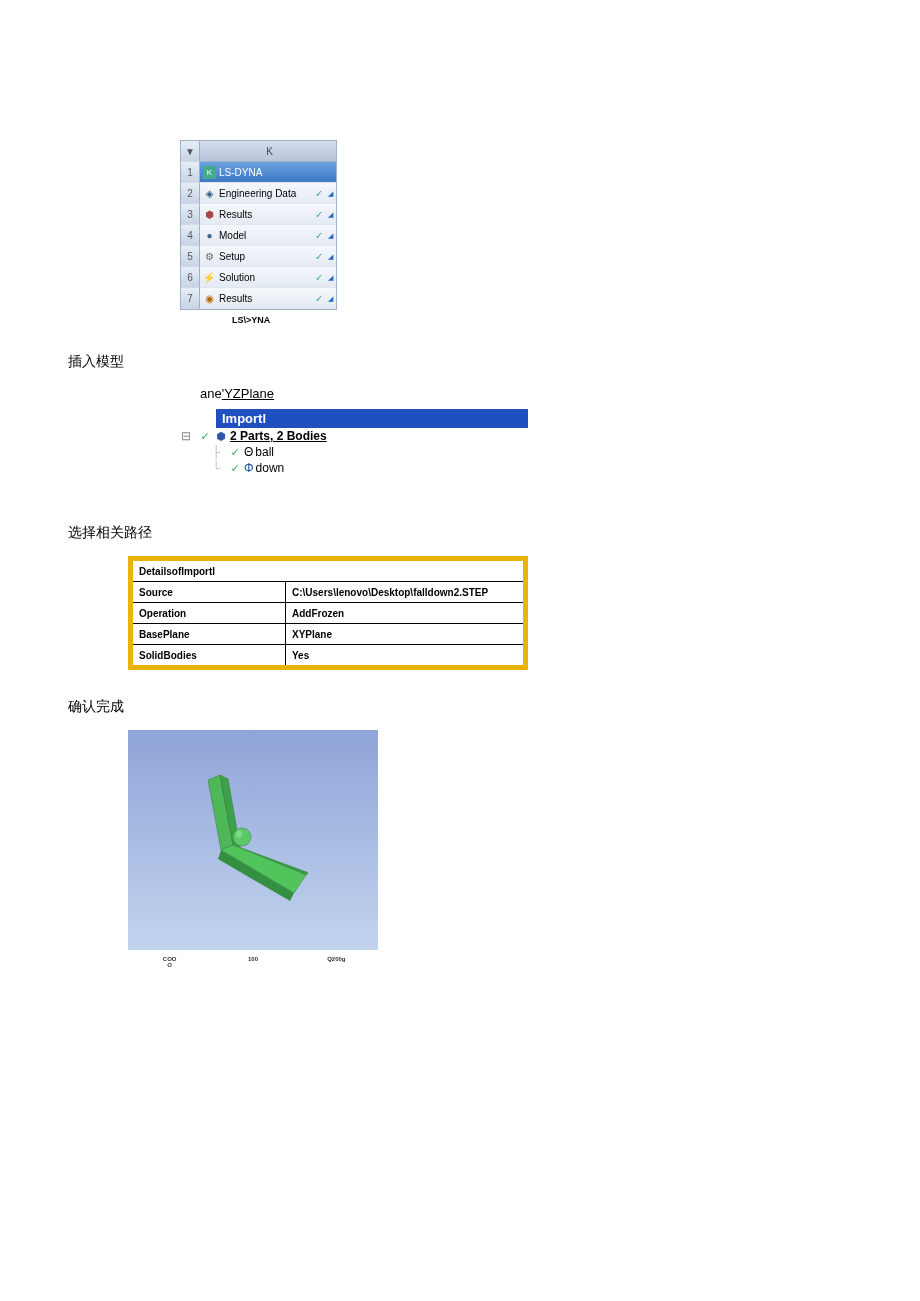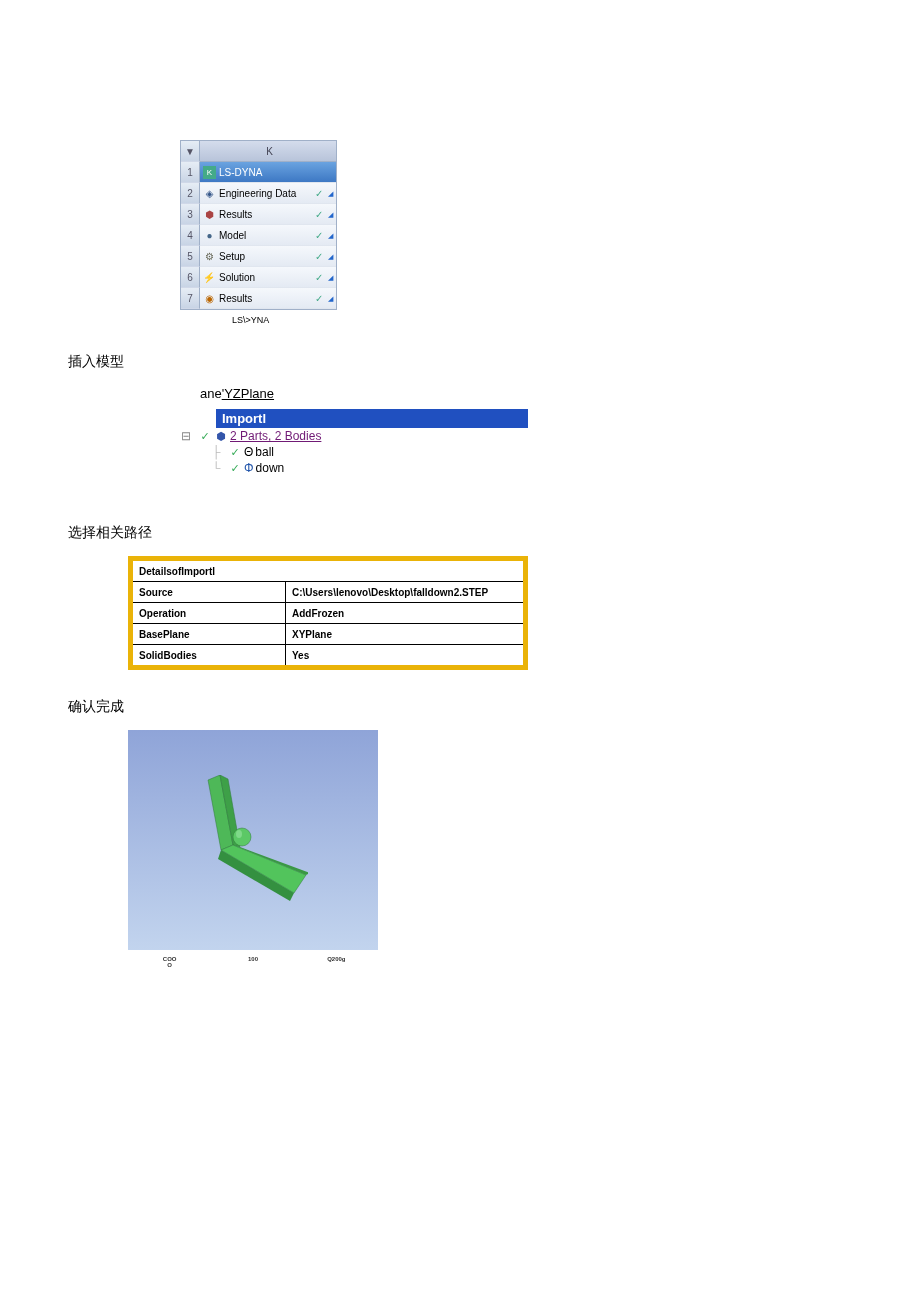--- a/index.html
+++ b/index.html
@@ -6,31 +6,31 @@
 .page{width:920px;margin:0 auto;padding:140px 0 200px 0;box-sizing:border-box}
 .sys-table{margin-left:180px;width:155px;border:1px solid #a0b0c8}
 .sys-row{display:flex;height:21px;line-height:21px;font-size:10px}
 .sys-num{width:18px;text-align:center;background:linear-gradient(#e6edf5,#c8d4e5);border-right:1px solid #a0b0c8;border-bottom:1px solid #d0d8e8;color:#556}
 .sys-cell{flex:1;display:flex;align-items:center;padding-left:3px;gap:3px;border-bottom:1px solid #e0e6ef;background:linear-gradient(#f5f8fc,#e4eaf3)}
 .sys-cell.hdr{background:linear-gradient(#d4dcec,#b8c4da);color:#445;justify-content:center;border-bottom:1px solid #a0b0c8}
 .sys-cell.sel{background:linear-gradient(#6aa3e0,#3d78c4);color:#fff}
 .sys-tick{width:10px;color:#4a8;font-size:10px}
 .sys-tri{width:8px;color:#26c;font-size:7px}
 .ic{width:13px;height:13px;display:inline-flex;align-items:center;justify-content:center;font-size:10px}
-.sys-caption{font-size:9px;font-weight:normal;margin:5px 0 0 232px}
+.sys-caption{font-size:9px;font-weight:bold;margin:5px 0 0 232px}
 .h2{font-size:14px;margin:28px 0 14px 68px;font-family:Liberation Sans, sans-serif}
 .tree-text{margin-left:184px;font-size:13px;line-height:1.4}
 .tree-link{text-decoration:underline}
 .tree-box{margin:6px 0 0 176px;width:355px}
 .tree-sel{background:#2050c0;color:#fff;font-weight:bold;padding:2px 6px;display:inline-block;margin-left:40px;width:300px;font-size:13px}
 .tree-row{display:flex;align-items:center;gap:2px;padding:1px 0;font-size:12px}
 .tree-connector{width:20px;color:#888;font-size:12px;text-align:center}
 .tree-child{margin-left:30px}
 .tree-icon{width:14px;height:14px;display:inline-flex;align-items:center;justify-content:center;font-size:11px}
-.parts-link{color:#701a75;text-decoration:underline;font-weight:normal}
+.parts-link{color:#000000;text-decoration:underline;font-weight:bold}
 .details-table{margin:0 0 0 128px;width:400px;border:5px solid #eab308;border-collapse:collapse;font-size:10px;font-weight:bold}
 .details-table td{border:1px solid #000;padding:3px 6px;height:14px}
 .details-table .dt-hdr td{border-bottom:1px dashed #333}
 .details-table td:first-child{width:140px}
 .viewport{margin:0 0 0 128px;width:250px;height:220px;background:linear-gradient(#8fa4d8,#c2d4ee);position:relative;overflow:hidden}
 .ramp{position:absolute;left:70px;top:45px;width:110px;height:130px}
 .scale-row{margin:6px 0 0 128px;width:250px;display:flex;font-size:6px;font-weight:bold;color:#333}
 .scale-row span{flex:1;text-align:center}
 </style>
 </head>

